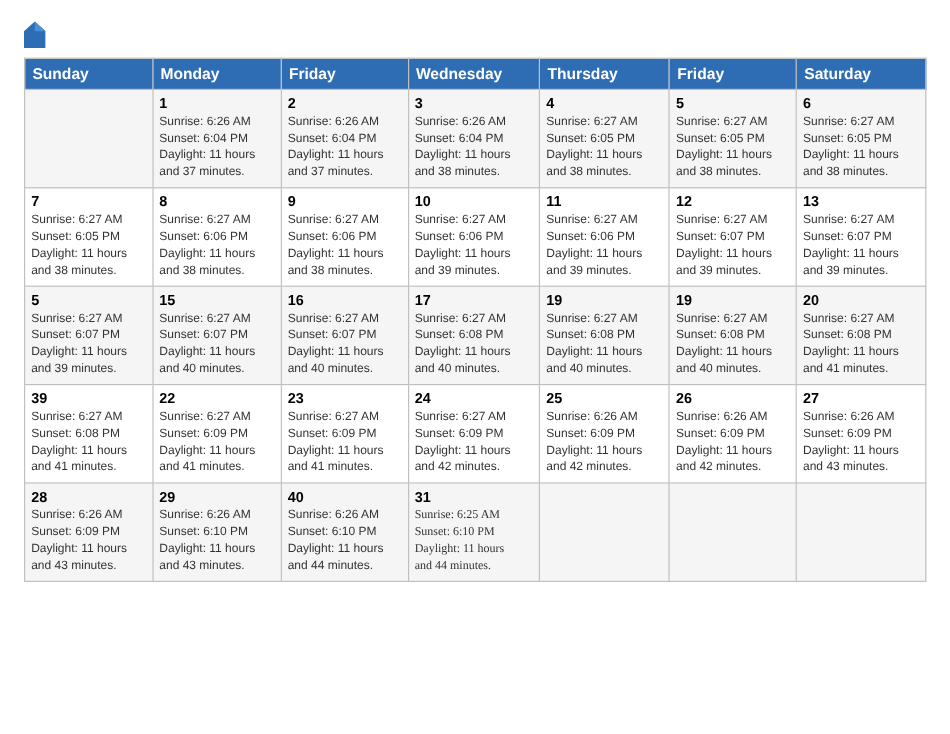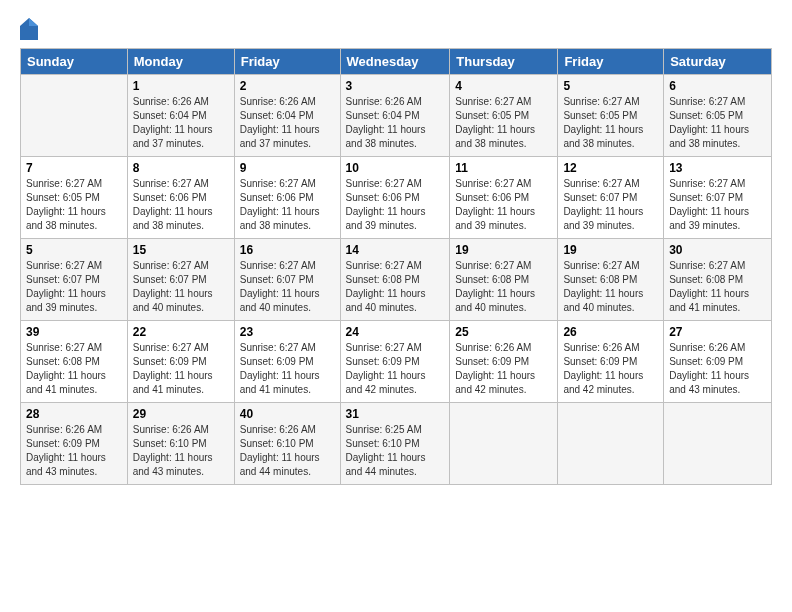--- a/index.html
+++ b/index.html
@@ -237,42 +237,42 @@
 and 40 minutes.</div>
           </td>
           <td>
             <span class="day-num">16</span>
             <div class="day-info" style="white-space: pre-line;">Sunrise: 6:27 AM
 Sunset: 6:07 PM
 Daylight: 11 hours
 and 40 minutes.</div>
           </td>
           <td>
-            <span class="day-num">14</span>
+            <span class="day-num">17</span>
             <div class="day-info" style="white-space: pre-line;">Sunrise: 6:27 AM
 Sunset: 6:08 PM
 Daylight: 11 hours
 and 40 minutes.</div>
           </td>
           <td>
             <span class="day-num">19</span>
             <div class="day-info" style="white-space: pre-line;">Sunrise: 6:27 AM
 Sunset: 6:08 PM
 Daylight: 11 hours
 and 40 minutes.</div>
           </td>
           <td>
             <span class="day-num">19</span>
             <div class="day-info" style="white-space: pre-line;">Sunrise: 6:27 AM
 Sunset: 6:08 PM
 Daylight: 11 hours
 and 40 minutes.</div>
           </td>
           <td>
-            <span class="day-num">30</span>
+            <span class="day-num">20</span>
             <div class="day-info" style="white-space: pre-line;">Sunrise: 6:27 AM
 Sunset: 6:08 PM
 Daylight: 11 hours
 and 41 minutes.</div>
           </td>
         </tr>
         <tr>
           <td>
             <span class="day-num">39</span>
             <div class="day-info" style="white-space: pre-line;">Sunrise: 6:27 AM
@@ -340,21 +340,21 @@
           </td>
           <td>
             <span class="day-num">40</span>
             <div class="day-info" style="white-space: pre-line;">Sunrise: 6:26 AM
 Sunset: 6:10 PM
 Daylight: 11 hours
 and 44 minutes.</div>
           </td>
           <td>
             <span class="day-num">31</span>
-            <div class="day-info" style="white-space: pre-line;">Sunrise: 6:25 AM
+            <div class="day-info" style="white-space: pre-line; font-family: Liberation Serif, serif;">Sunrise: 6:25 AM
 Sunset: 6:10 PM
 Daylight: 11 hours
 and 44 minutes.</div>
           </td>
           <td></td>
           <td></td>
           <td></td>
         </tr>
       </tbody>
   </table>

